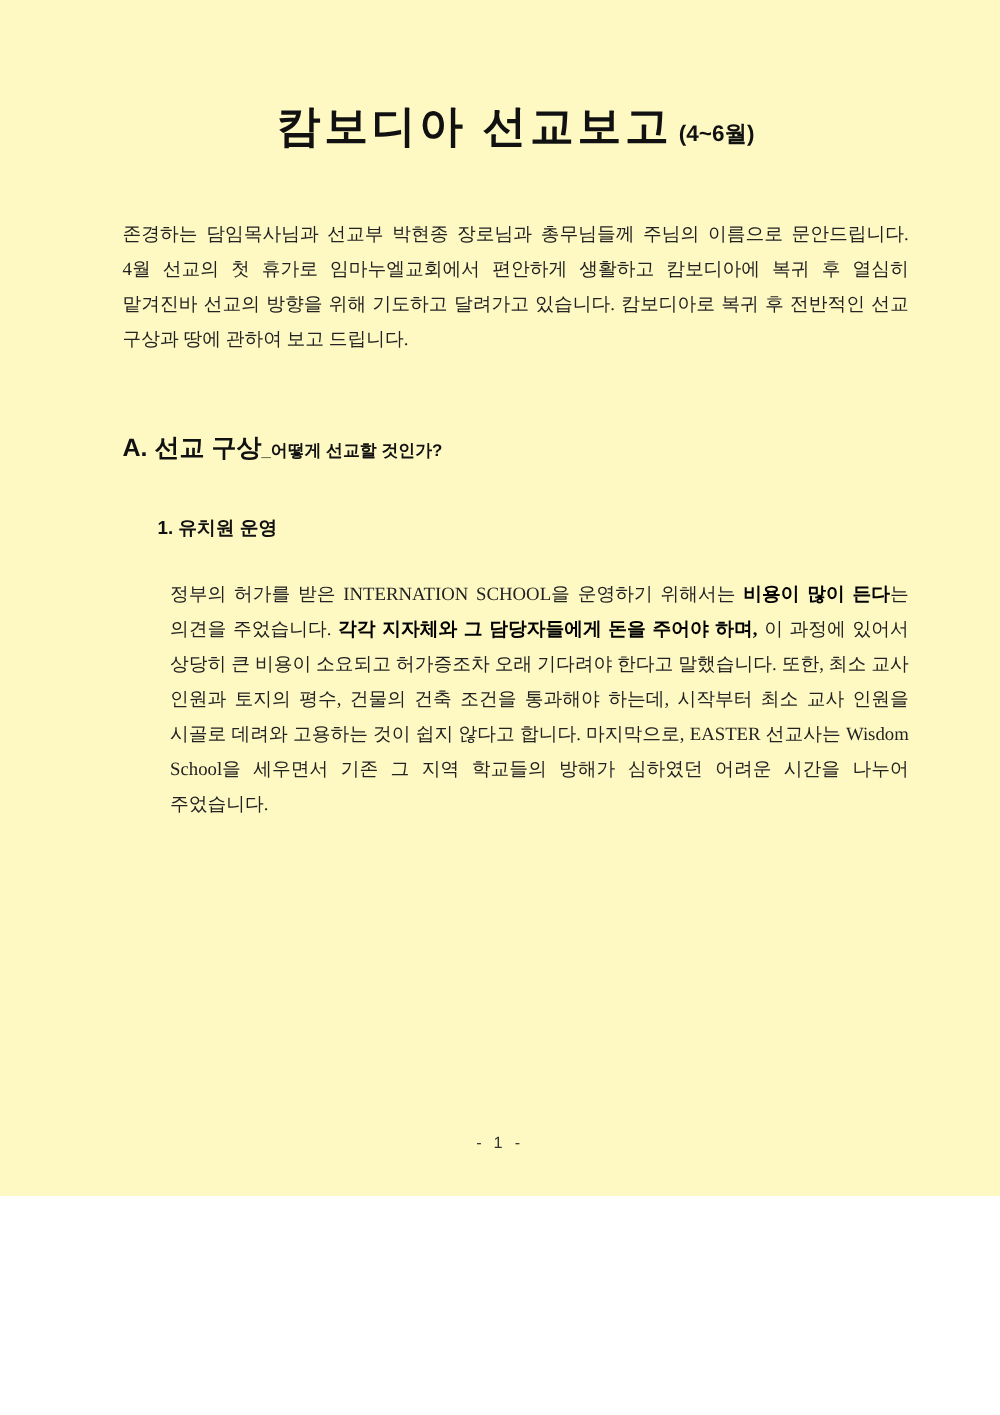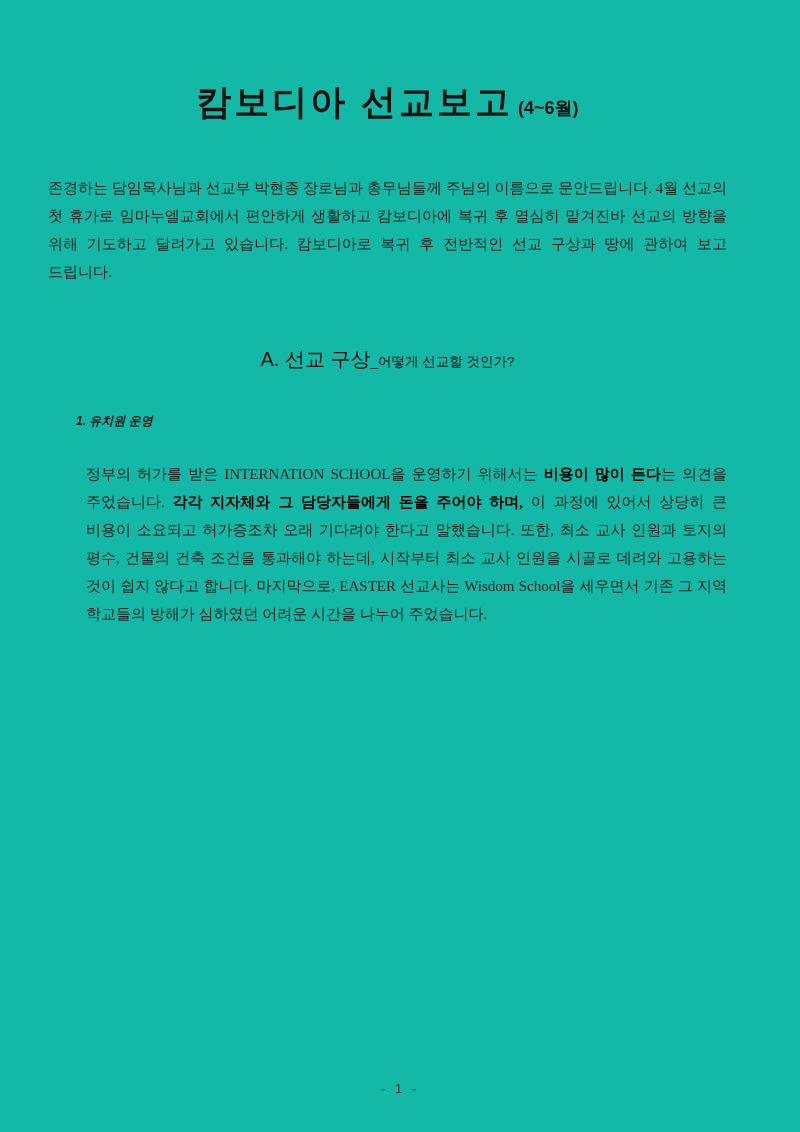--- a/index.html
+++ b/index.html
@@ -3,24 +3,24 @@
 <meta charset="utf-8">
 <style>
   html, body {
     margin: 0;
     padding: 0;
     background: #ffffff;
   }
   .page {
     position: relative;
     width: 800px;
-    height: 1132px;
+    height: 957px;
     box-sizing: border-box;
-    background: #14b8a6;
-    padding: 80px 73px 0 48px;
+    background: #fef9c3;
+    padding: 80px 73px 0 98px;
     font-family: "Liberation Sans", "DejaVu Sans", sans-serif;
     color: #222222;
     overflow: hidden;
   }
   
   .doc-title {
     text-align: center;
     font-weight: bold;
     color: #111111;
     margin: 0 0 50px 0;
@@ -42,35 +42,33 @@
     text-align: justify;
     word-break: keep-all;
     margin: 0;
     font-family: Liberation Serif, serif;
   }
   .intro {
     margin-bottom: 56px;
   }
   
   .heading-a {
-    font-weight: normal;
+    font-weight: bold;
     color: #111111;
     margin: 0 0 40px 0;
     line-height: 1.3;
-    text-align: center;
   }
   .heading-a .heading-a-main { font-size: 20px; }
   .heading-a .heading-a-sub  { font-size: 13.5px; }
   
   .subheading-1 {
-    font-size: 12px;
+    font-size: 15px;
     font-weight: bold;
     color: #111111;
     margin: 0 0 30px 28px;
-    font-style: italic;
   }
   .section-paragraph {
     margin: 0 0 27px 38px;
   }
   .run-bold {
     font-weight: bold;
     color: #000000;
   }
   .run-blue {
     font-weight: bold;

